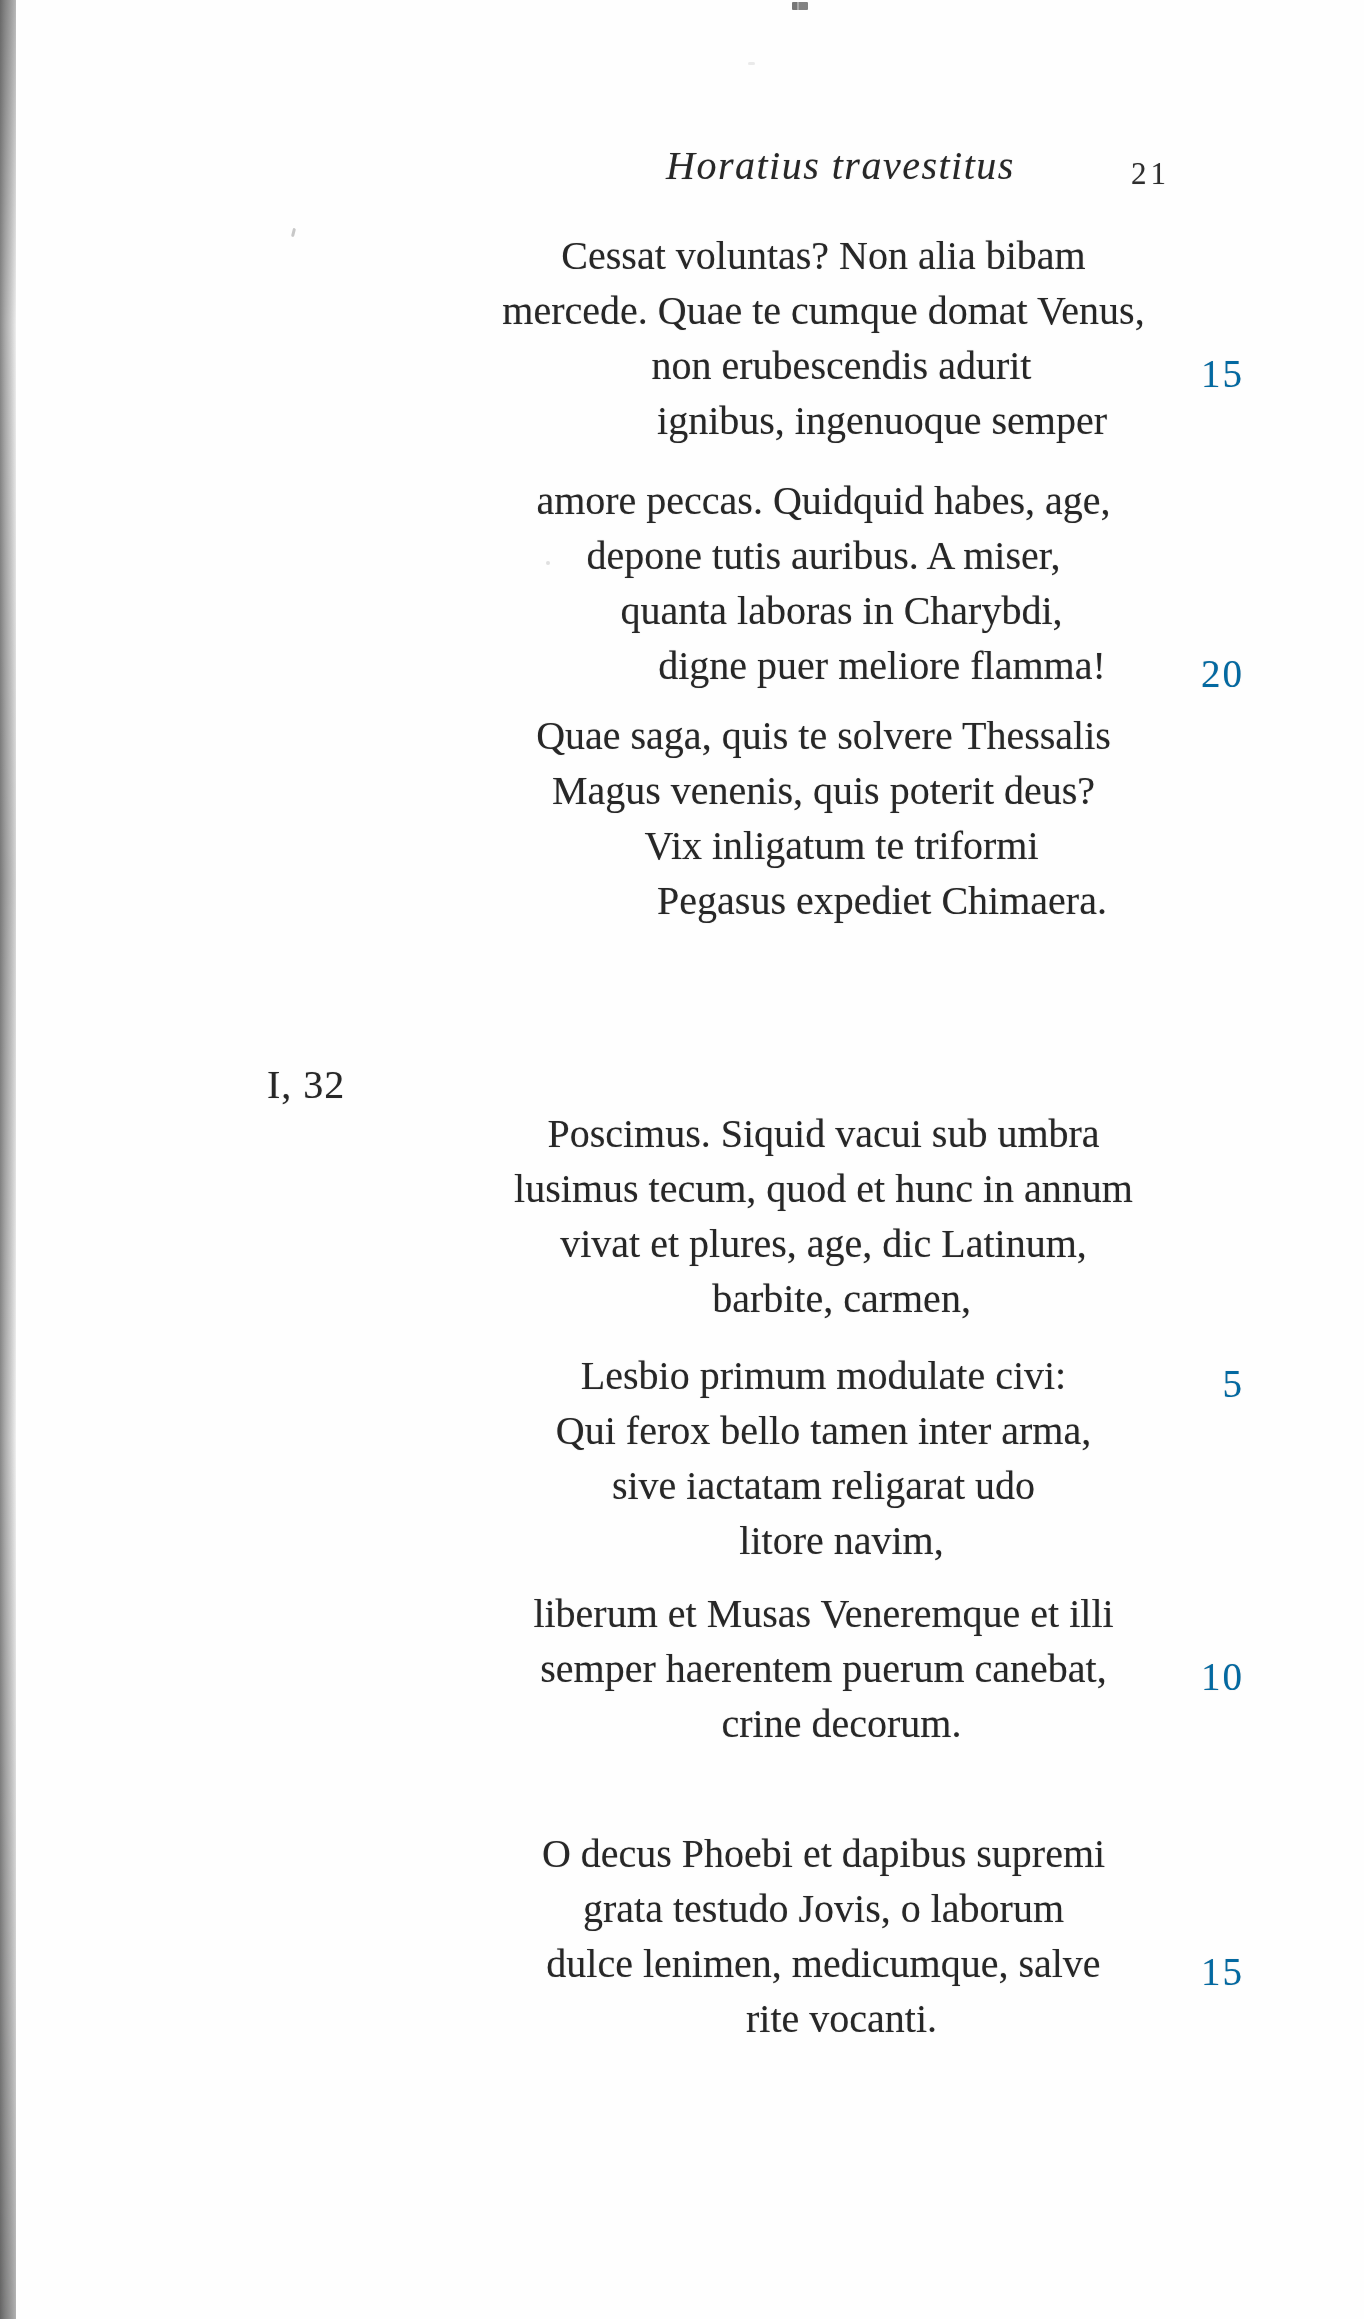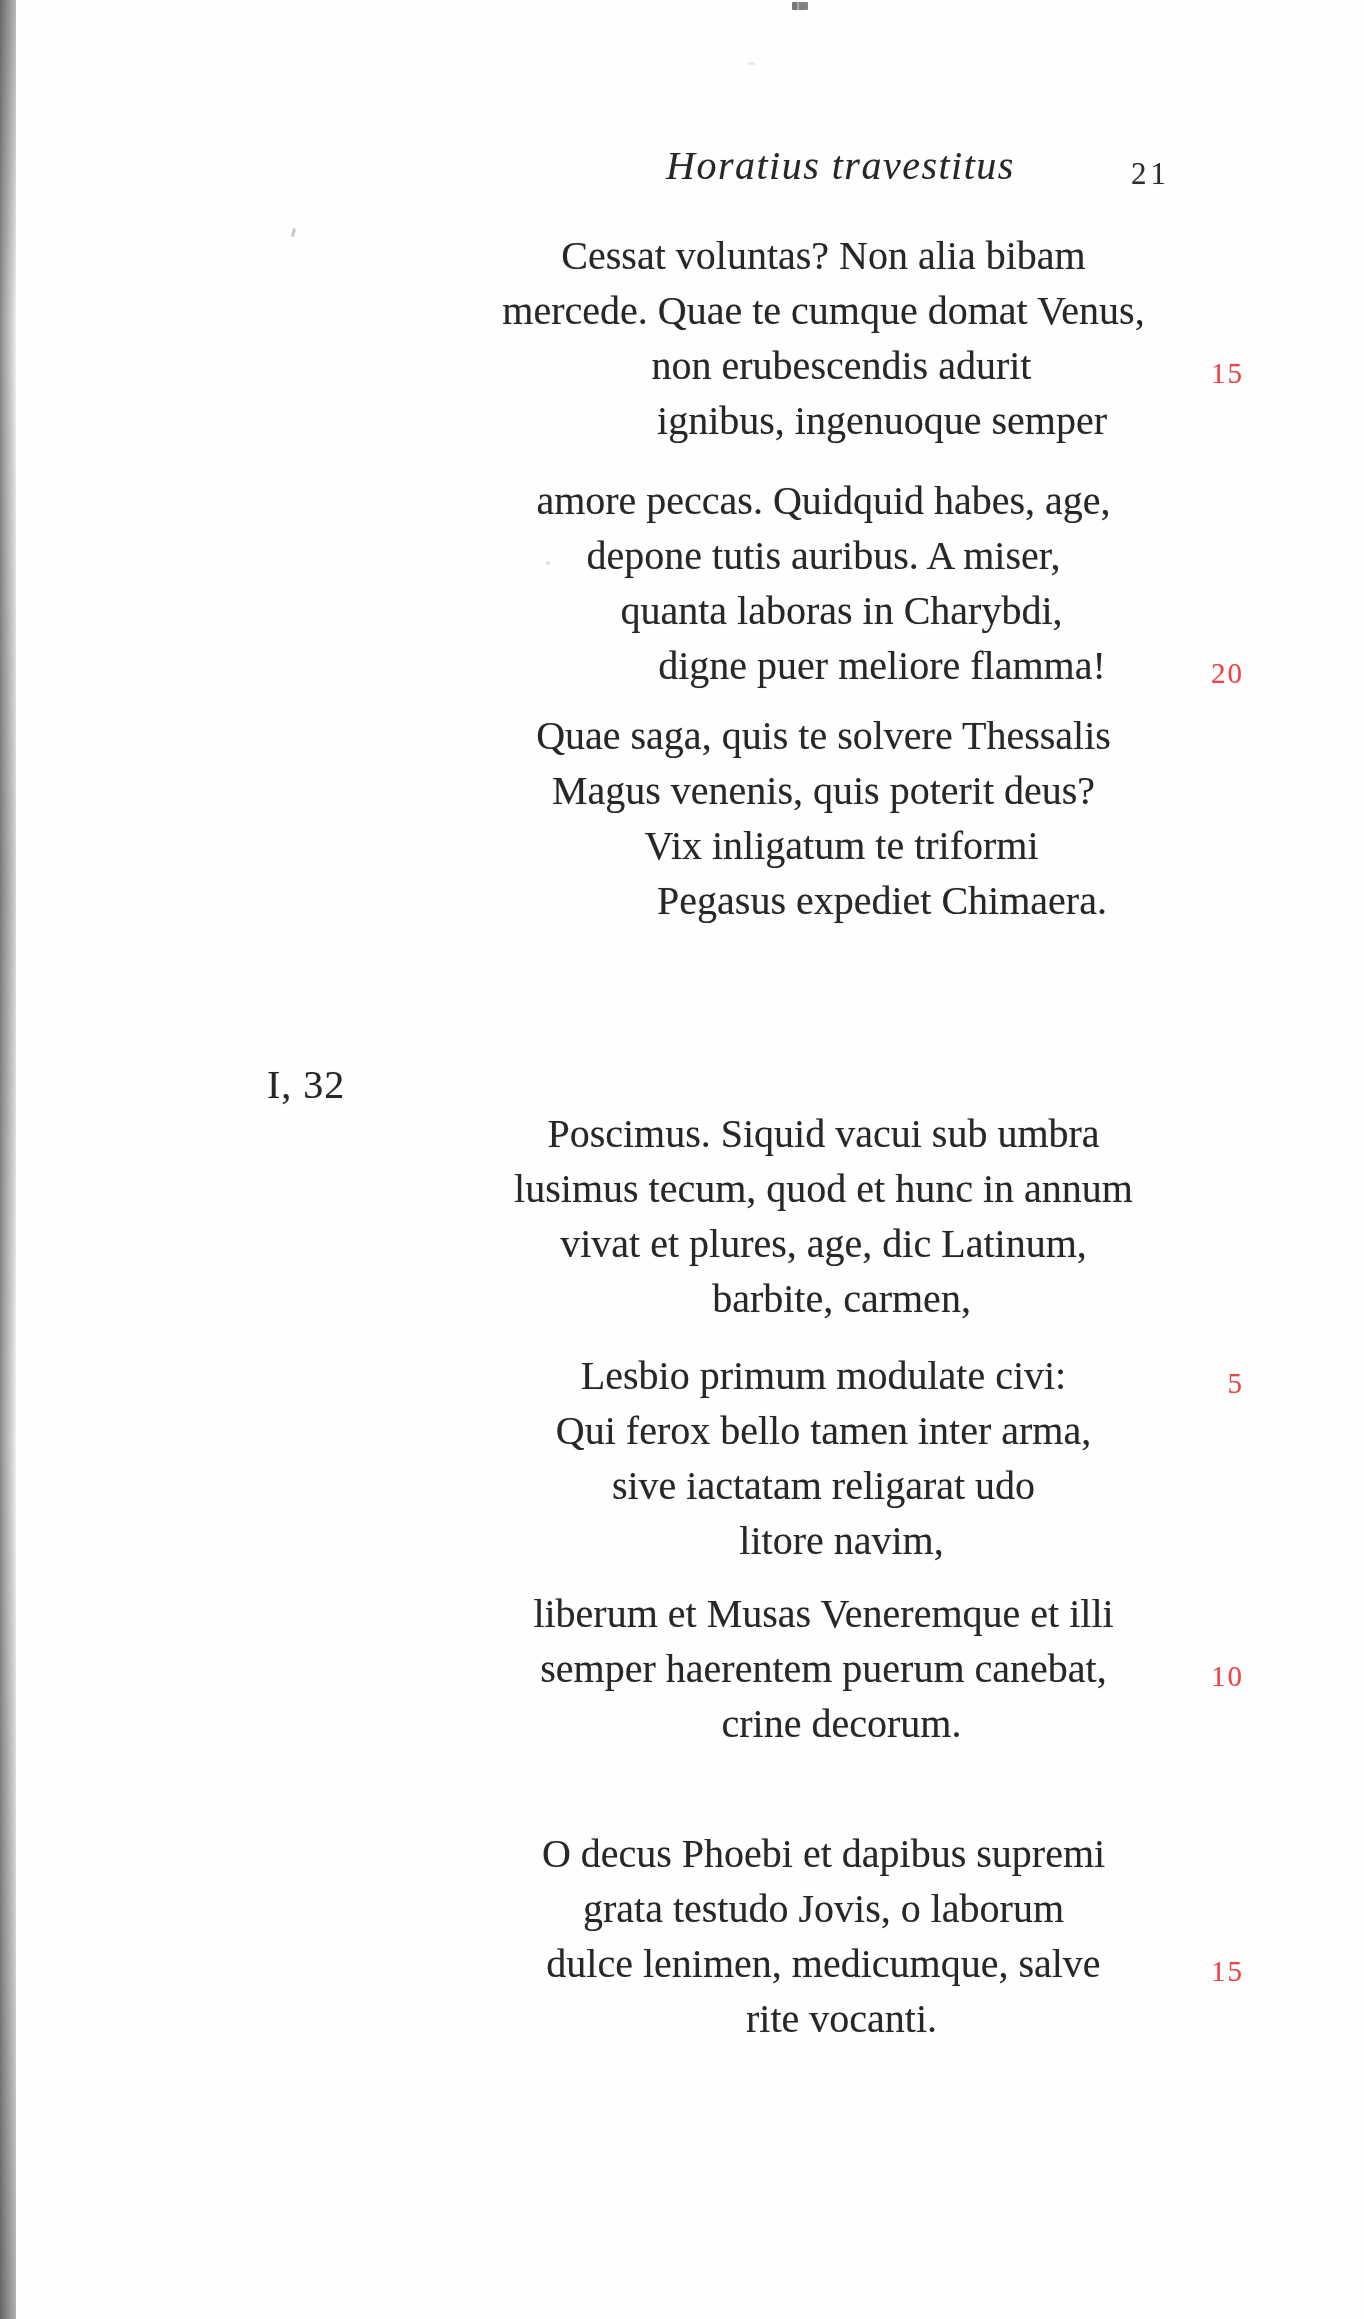--- a/index.html
+++ b/index.html
@@ -33,21 +33,21 @@
   .stanza{position:absolute;left:16px;right:0;}
   .line{
     position:relative;height:55px;line-height:55px;
     padding-left:267px;font-size:40px;white-space:nowrap;
     text-shadow:0 0 1px rgba(55,55,55,.38);
   }
   .line.ind1{padding-left:303px;}
   .line.ind2{padding-left:336px;margin-left:48px;}
   .lineno{
     position:absolute;right:120px;top:8px;height:55px;line-height:55px;
-    font-size:29px;letter-spacing:2px;color:#ef4444;
+    font-size:39px;letter-spacing:2px;color:#0369a1;
     text-shadow:0 0 1px rgba(70,70,70,.3);
   }
   .section-heading{
     position:absolute;left:267px;height:55px;line-height:55px;
     font-size:40px;letter-spacing:1px;
     text-shadow:0 0 1px rgba(55,55,55,.38);
     margin-top:21px;
   }
   
   .mark-top{

